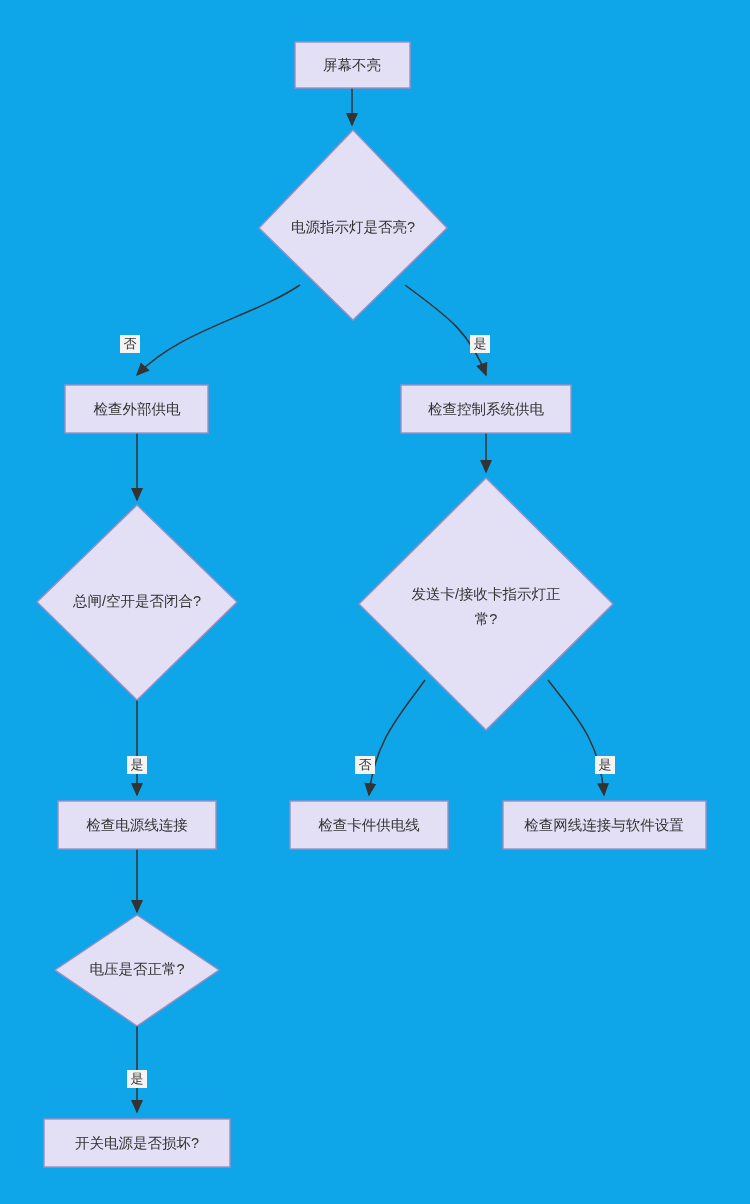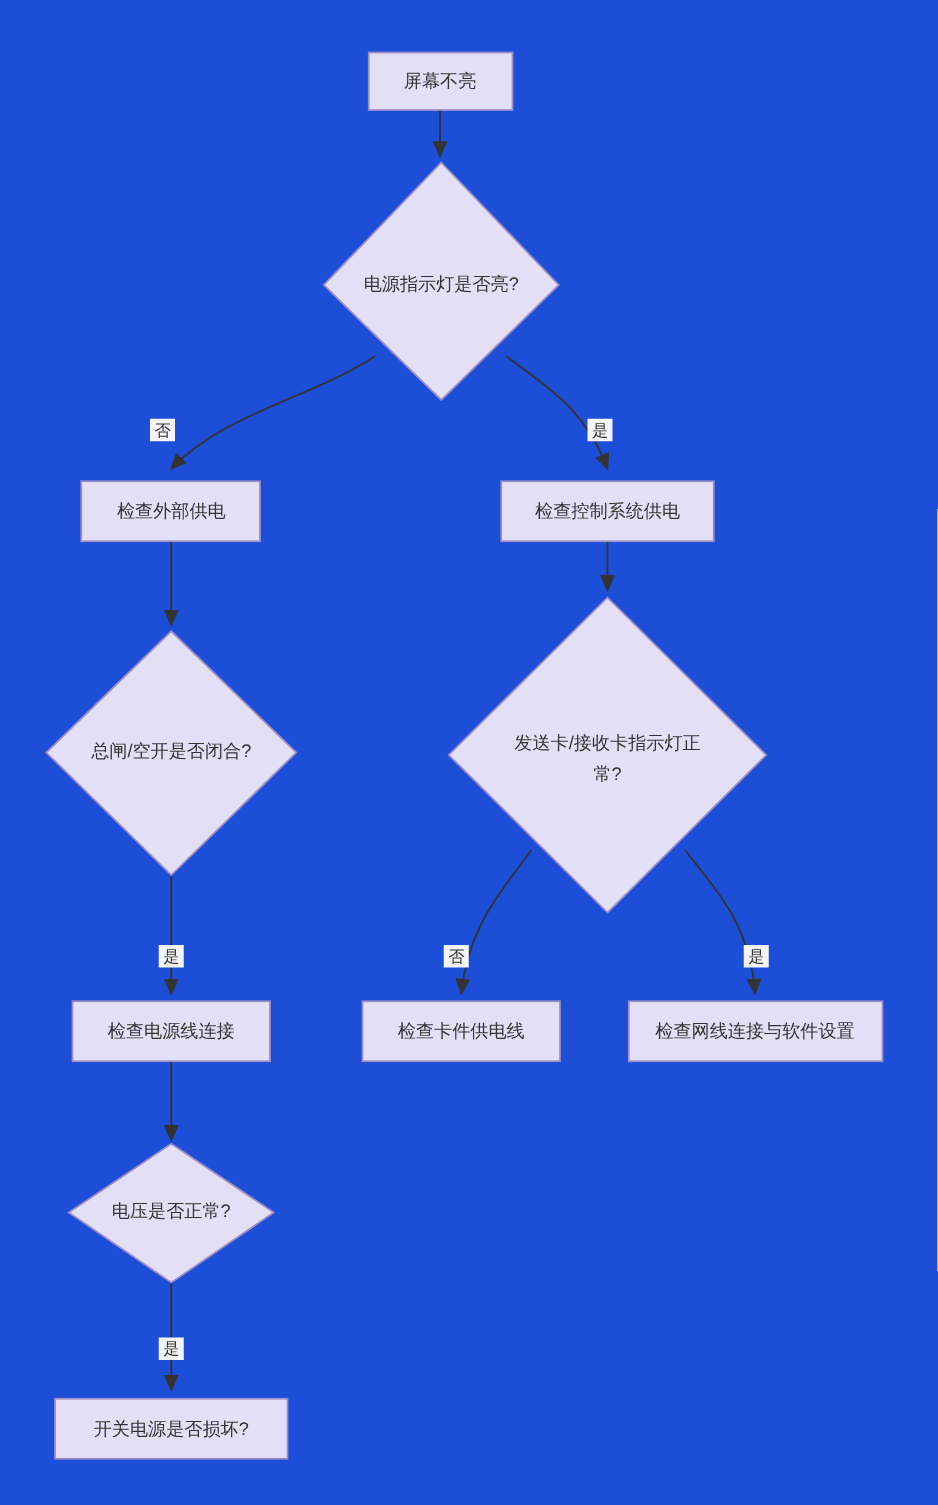--- a/index.html
+++ b/index.html
@@ -7,21 +7,21 @@
     padding: 0;
     background: #ffffff;
   }
   body {
     font-family: "Liberation Sans", "DejaVu Sans", sans-serif;
   }
   #flowchart-root {
     position: relative;
     width: 750px;
     height: 1204px;
-    background: #1d4ed8;
+    background: #0ea5e9;
     overflow: hidden;
     text-align: right;
   }
   svg.fc-canvas {
     position: absolute;
     left: 0;
     top: 0;
     width: 750px;
     height: 1204px;
   }

